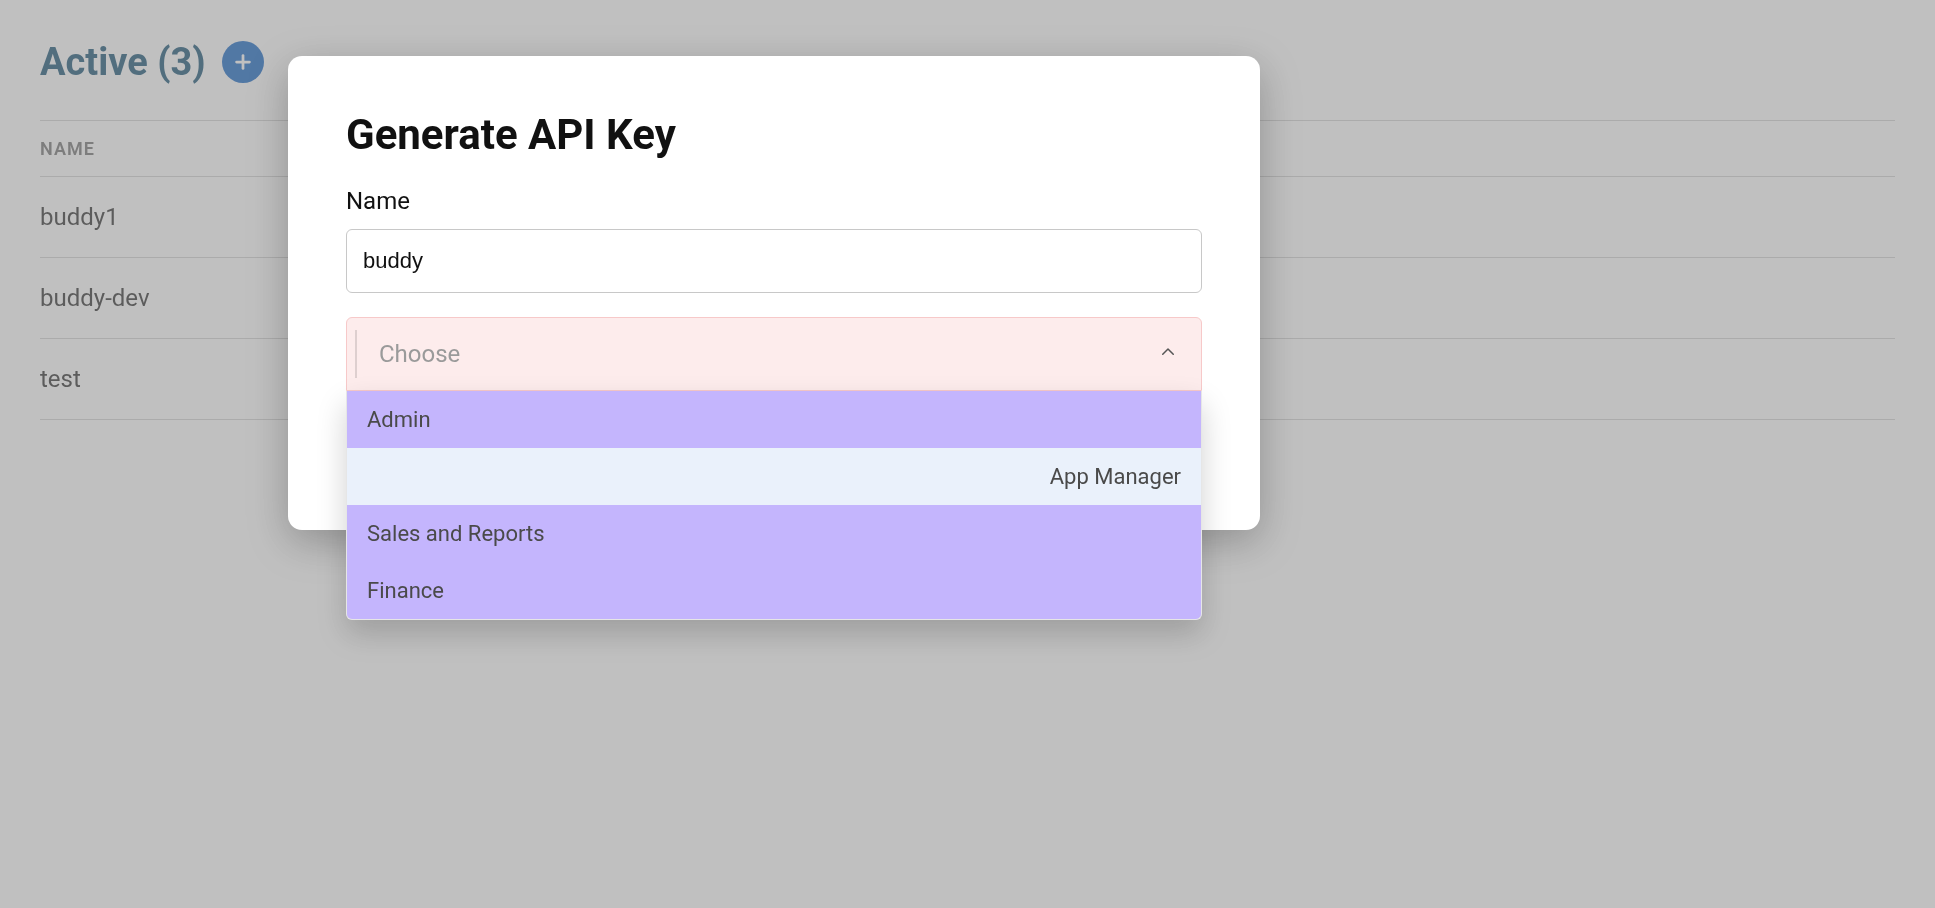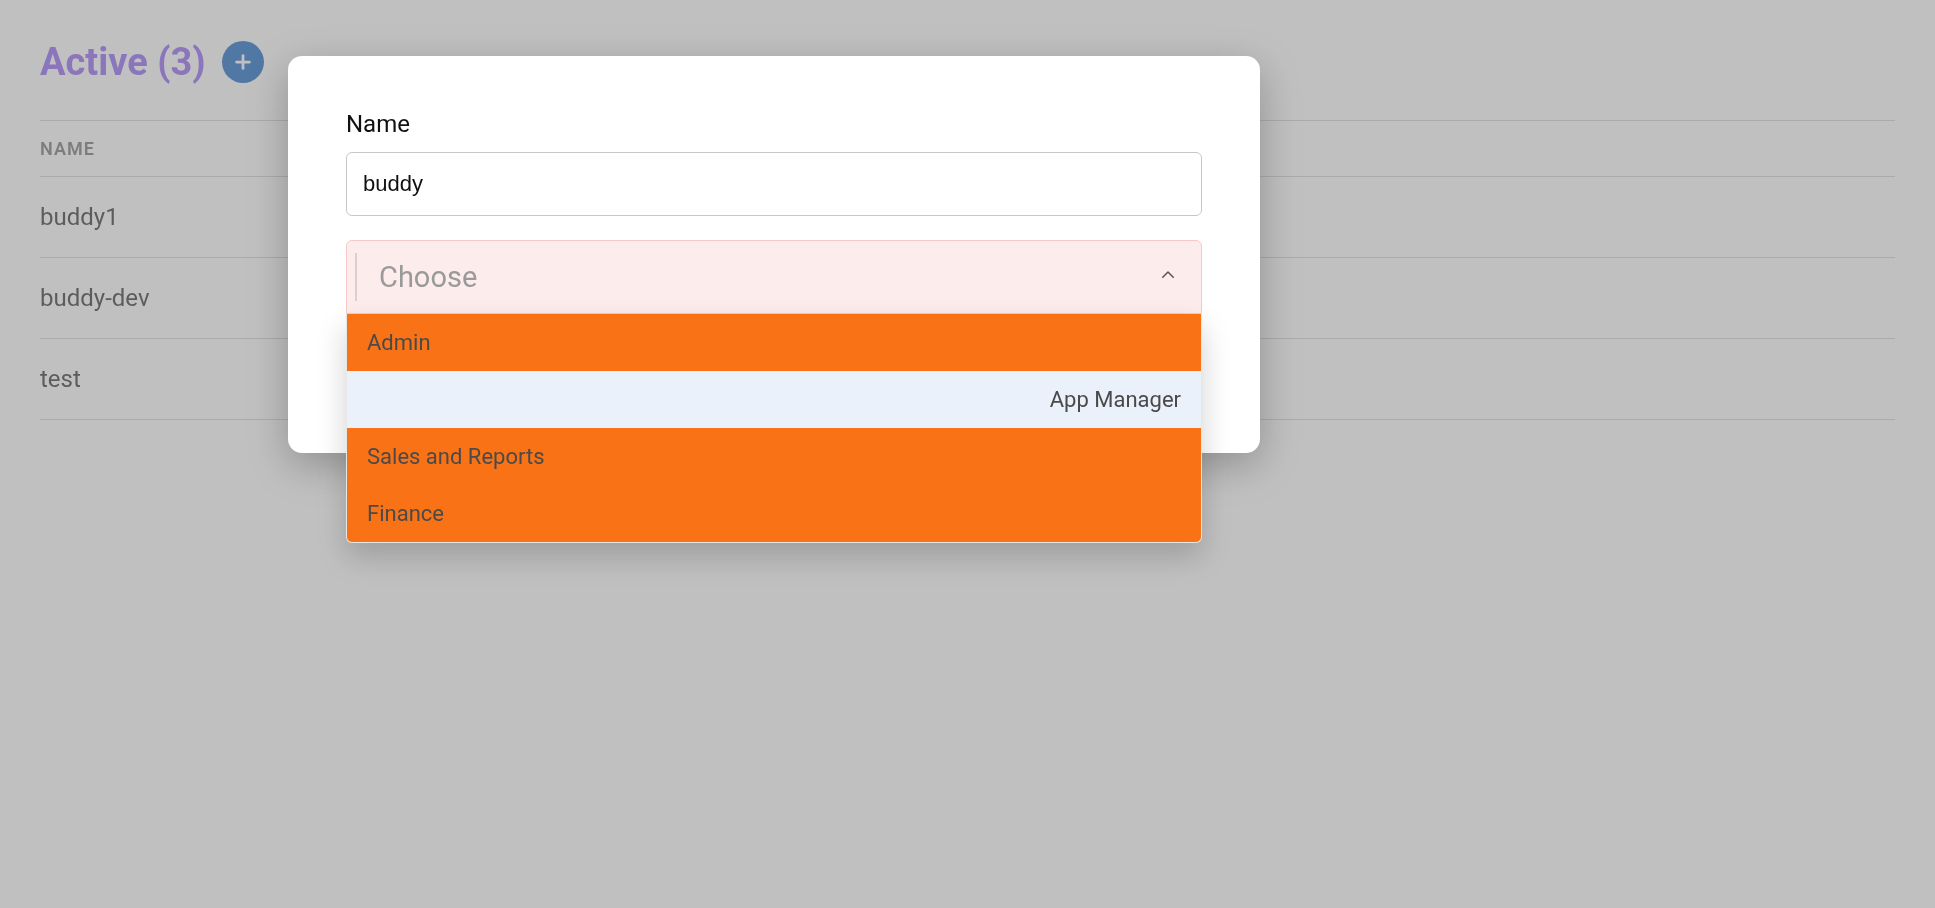--- a/index.html
+++ b/index.html
@@ -17,21 +17,21 @@
   }
   .page-header {
     display: flex;
     align-items: center;
     gap: 16px;
     margin-bottom: 36px;
   }
   .page-title {
     font-size: 38px;
     font-weight: 700;
-    color: #8b5cf6;
+    color: #0c4a6e;
   }
   .add-button {
     width: 42px;
     height: 42px;
     border-radius: 50%;
     background: #0a5fc2;
     display: flex;
     align-items: center;
     justify-content: center;
     cursor: pointer;
@@ -151,32 +151,32 @@
   }
   .dropdown-trigger .left-bar {
     position: absolute;
     left: 8px;
     top: 12px;
     bottom: 12px;
     width: 2px;
     background: rgba(0,0,0,0.12);
   }
   .dropdown-placeholder {
-    font-size: 29px;
+    font-size: 24px;
     color: #9a9a9a;
     margin-left: 12px;
   }
   .dropdown-chevron svg { width: 18px; height: 18px; }
 
   .dropdown-list {
     position: absolute;
     left: 0;
     right: 0;
     top: 74px;
-    background: #f97316;
+    background: #c4b5fd;
     border: 1px solid #e6e6e6;
     border-top: none;
     border-radius: 0 0 6px 6px;
     box-shadow: 0 14px 30px rgba(0,0,0,0.18);
     z-index: 10;
   }
   .dropdown-option {
     padding: 16px 20px;
     font-size: 22px;
     color: #4a4a4a;
@@ -247,20 +247,21 @@
         <td class="name-cell">test</td>
         <td class="spacer-cell"></td>
         <td class="lastused-cell">May 11, 2023</td>
       </tr>
     </tbody>
   </table>
 </div>
 
 <div class="overlay">
   <div class="modal">
+    <div class="modal-title">Generate API Key</div>
 
     <div class="field-label">
       <span>Name</span>
     </div>
     <input type="text" class="text-input" value="buddy" style="">
 
 
     <div class="dropdown-wrap">
       <div class="dropdown-trigger">
         <span class="left-bar"></span>

